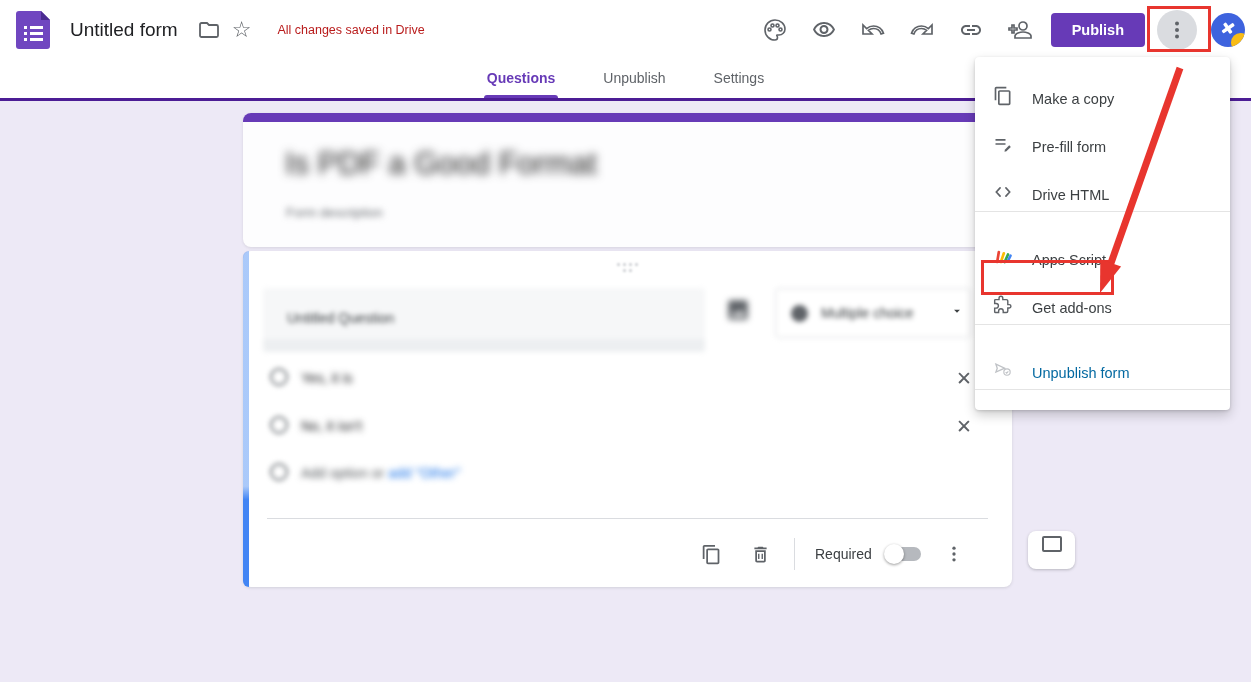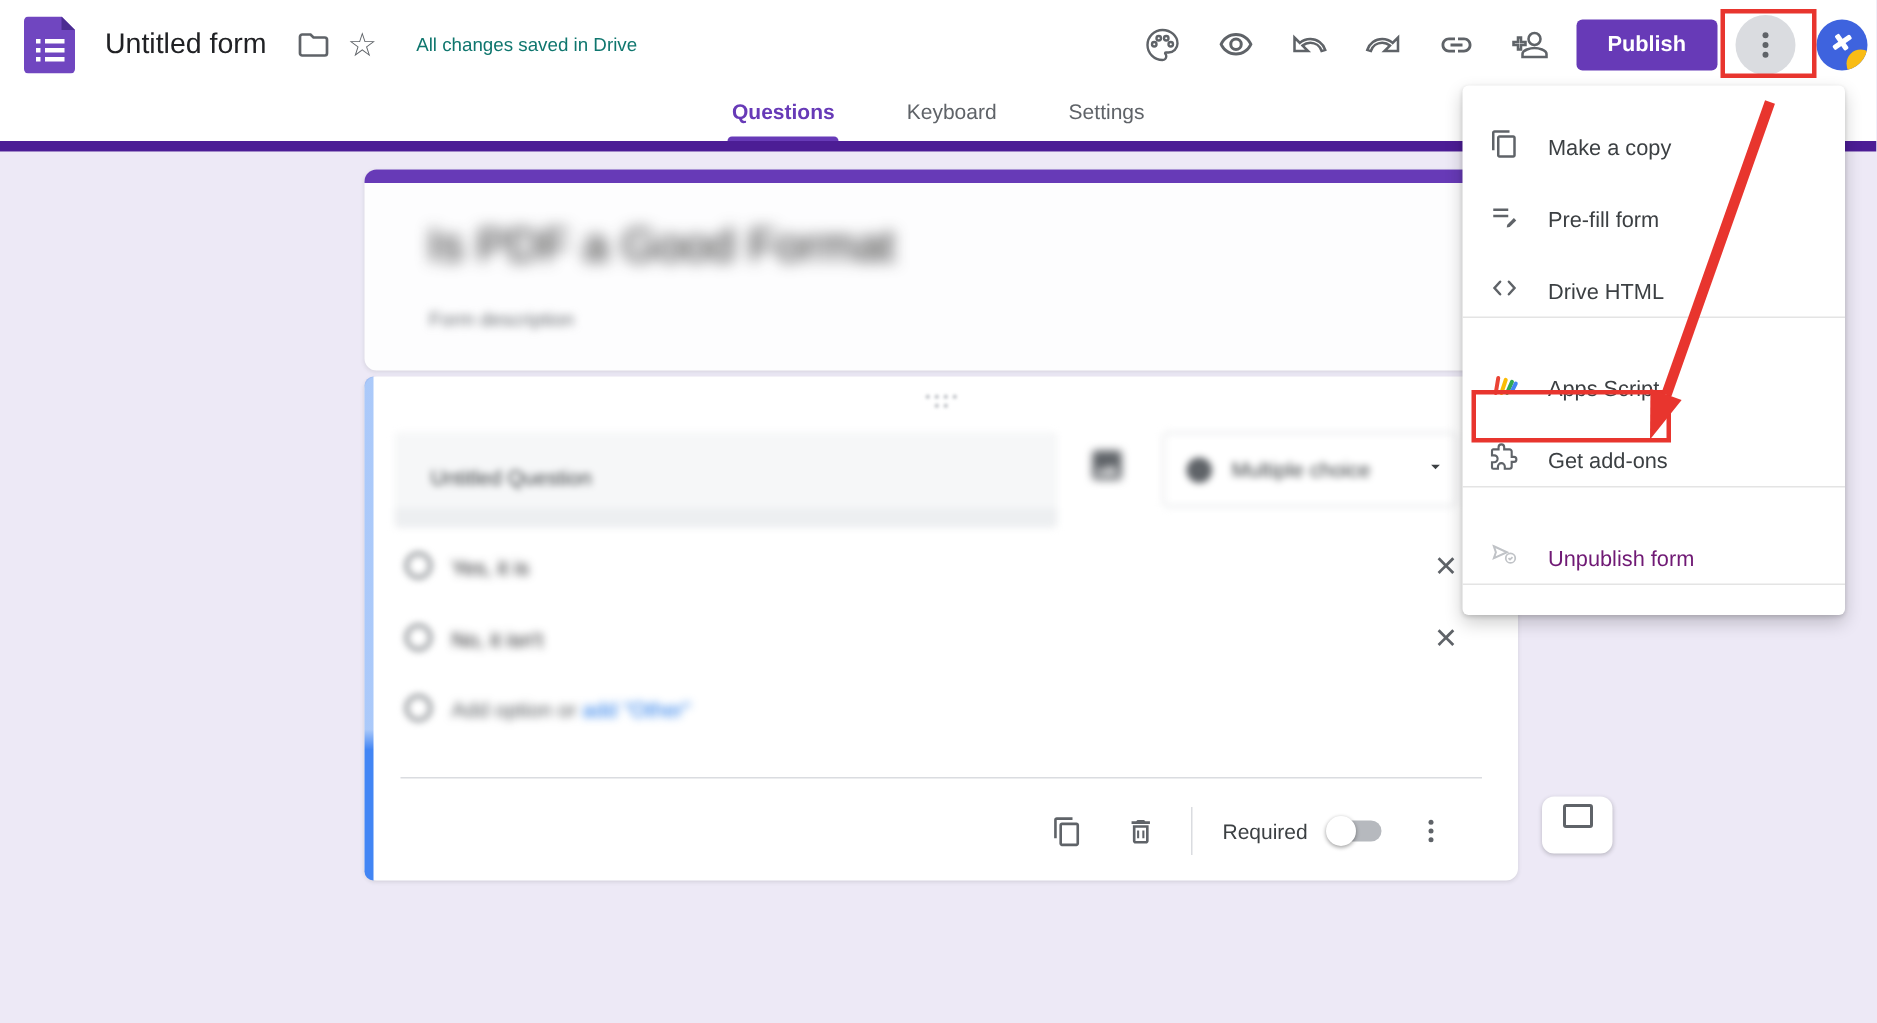--- a/index.html
+++ b/index.html
@@ -1,29 +1,29 @@
 <!DOCTYPE html>
 <html><head>
 <meta charset="utf-8">
 <style>
   * { margin:0; padding:0; box-sizing:border-box; }
   html,body { width:1251px; height:682px; overflow:hidden; }
   body { font-family:"Liberation Sans","DejaVu Sans",sans-serif; background:#EDE9F6; position:relative; }
   .stage { position:absolute; inset:0; width:1251px; height:682px; }
 
   
-  .header { position:absolute; top:0; left:0; width:1251px; height:101px; background:#fff; border-bottom:7px solid #4c1d95; z-index:5; }
+  .header { position:absolute; top:0; left:0; width:1251px; height:101px; background:#fff; border-bottom:3px solid #4c1d95; z-index:5; }
   .header-top { display:flex; align-items:center; height:60px; padding:0 4px 0 16px; }
   .forms-logo { width:34px; height:38px; flex:0 0 auto; cursor:pointer; }
   .doc-title { margin-left:20px; font-size:19px; color:#202124; }
   .hic { display:flex; align-items:center; justify-content:center; width:26px; height:26px; }
   .hic svg { display:block; }
   .folder-btn { margin-left:18px; }
   .star-btn { margin-left:10px; font-size:22px; color:#5f6368; line-height:1; }
-  .saved { margin-left:26px; font-size:12.5px; color:#0f766e; }
+  .saved { margin-left:26px; font-size:12.5px; color:#b91c1c; }
   .spacer { flex:1; }
   .hicons { display:flex; align-items:center; gap:23px; margin-right:18px; }
   .publish-btn { height:34px; padding:0 21px; background:#673ab7; color:#fff; border:none; border-radius:4px; font-size:14.5px; font-weight:bold; display:flex; align-items:center; margin-right:12px; cursor:pointer; font-family:inherit; }
   .menu-btn { width:40px; height:40px; border-radius:50%; background:#dadce0; display:flex; align-items:center; justify-content:center; margin-right:14px; cursor:pointer; }
   .avatar { width:34px; height:34px; border-radius:50%; background:#3E63DE; position:relative; overflow:hidden; margin-right:2px; cursor:pointer; }
   .avatar .moon { position:absolute; right:-5px; bottom:-5px; width:19px; height:19px; border-radius:50%; background:#F9BC15; }
   .avatar svg { position:absolute; left:3px; top:3px; }
 
   
   .tabs { position:absolute; bottom:0; left:0; right:0; height:40px; display:flex; justify-content:center; gap:24px; }
@@ -76,21 +76,21 @@
   
   .tb-frag { position:absolute; left:1028px; top:531px; width:47px; height:38px; background:#fff; border-radius:8px; box-shadow:0 1px 3px rgba(60,64,67,.3); z-index:3; display:flex; justify-content:center; }
   .tb-frag .sq { margin-top:5px; width:20px; height:16px; border:2px solid #5f6368; border-radius:2px; }
 
   
   .menu { position:absolute; left:975px; top:57px; width:255px; background:#fff; border-radius:4px; padding:2px 0 12px 0; box-shadow:0 1px 3px rgba(0,0,0,.14), 0 5px 12px rgba(0,0,0,.2); z-index:10; }
   .menu-item { height:48px; display:flex; align-items:flex-end; padding-left:17px; cursor:pointer; }
   .menu-item .mic { width:22px; height:22px; display:flex; align-items:center; justify-content:center; }
   .menu-item .lbl { margin-left:18px; font-size:14.5px; color:#3c4043; }
   .menu-item.disabled { cursor:default; }
-  .menu-item.disabled .lbl { color:#701a75; }
+  .menu-item.disabled .lbl { color:#0369a1; }
   .menu-div { height:1px; background:#e4e4e4; margin:8px 0; }
 
   
   .red-box-btn { position:absolute; left:1147px; top:6px; width:64px; height:46px; border:3px solid #e8352e; z-index:20; pointer-events:none; }
   .red-box-print { position:absolute; left:981px; top:260px; width:133px; height:35px; border:3px solid #e8352e; z-index:21; pointer-events:none; }
   .red-arrow { position:absolute; left:1080px; top:60px; z-index:22; pointer-events:none; }
 </style>
 </head>
 <body>
 
@@ -167,21 +167,21 @@
           <g transform="rotate(-35 14 12)" fill="#fff">
               <rect x="7" y="10.5" width="14" height="3.5" rx="1"></rect>
               <rect x="12" y="6" width="3.5" height="12" rx="1"></rect>
             </g>
         </svg>
       </div>
     </div>
 
     <div class="tabs">
       <div class="tab active">Questions</div>
-      <div class="tab">Keyboard</div>
+      <div class="tab">Unpublish</div>
       <div class="tab">Settings</div>
     </div>
   </div>
 
   <div class="main"></div>
 
   <div class="form-card">
     <div class="topbar"></div>
     <div class="form-title">Is PDF a Good Format</div>
     <div class="form-desc">Form description</div>

